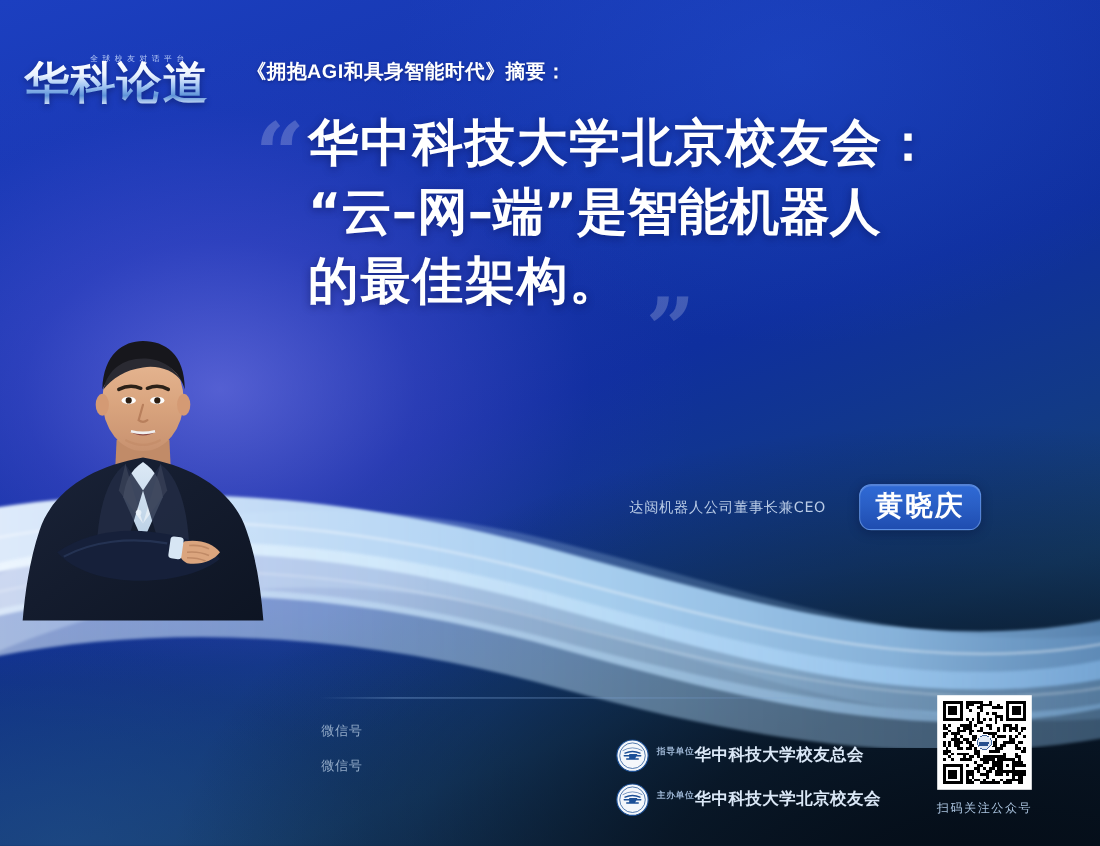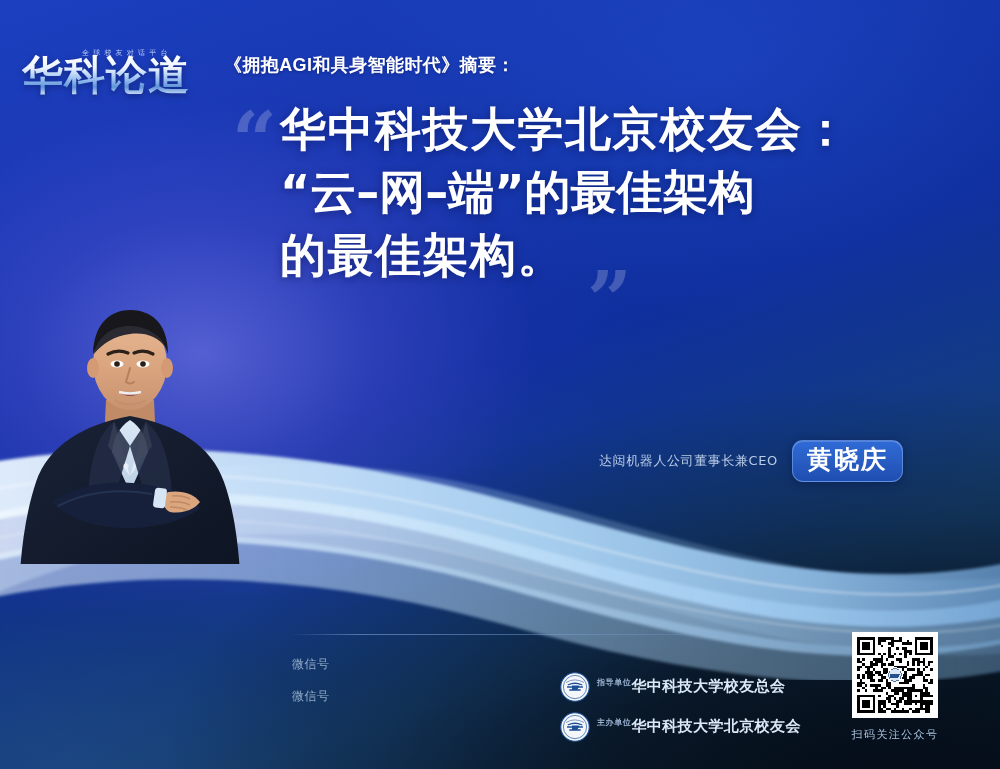--- a/index.html
+++ b/index.html
@@ -82,21 +82,21 @@
   
   .waves { position:absolute; left:0; top:400px; width:1000px; height:280px; z-index:14; pointer-events:none; }
 
   
   .portrait {
     position:absolute; left:18px; top:296px;
     width:224px; height:268px; z-index:16;
   }
 
   
-  .speaker { position:absolute; left:599px; top:440px; z-index:21; display:flex; align-items:center; gap:14px;justify-content:flex-end; }
+  .speaker { position:absolute; left:572px; top:440px; z-index:21; display:flex; align-items:center; gap:30px;justify-content:flex-end; }
   .speaker-title {
     font-size:13px; color:#b9cbe6; letter-spacing:.6px; white-space:nowrap;
     font-family:"DejaVu Sans","Liberation Sans",sans-serif;
   }
   .speaker-badge {
     padding:5px 14px 7px;
     border-radius:11px;
     background:linear-gradient(180deg,#2f6ad6 0%,#2a5fc6 45%,#1f4db0 100%);
     border:1px solid rgba(150,195,255,.45);
     box-shadow:0 2px 10px rgba(0,10,50,.35), inset 0 1px 0 rgba(255,255,255,.18);
@@ -265,21 +265,21 @@
       <div class="brand-tagline">全球校友对话平台</div>
       <div class="brand-name">华科论道</div>
     </div>
     <div class="header-sub">《拥抱AGI和具身智能时代》摘要：</div>
   </div>
 
   <div class="quote-wrap">
     <span class="qmark qmark-open">“</span>
     <div class="quote-lines">
       <div class="qline l1">华中科技大学北京校友会：</div>
-      <div class="qline l2">“云–网–端”的最佳架构</div>
+      <div class="qline l2">“云–网–端”是智能机器人</div>
       <div class="qline l3">的最佳架构。</div>
     </div>
     <span class="qmark qmark-close">”</span>
   </div>
 
   <div class="speaker">
     <span class="speaker-title">达闼机器人公司董事长兼CEO</span>
     <span class="speaker-badge">黄晓庆</span>
   </div>
 

